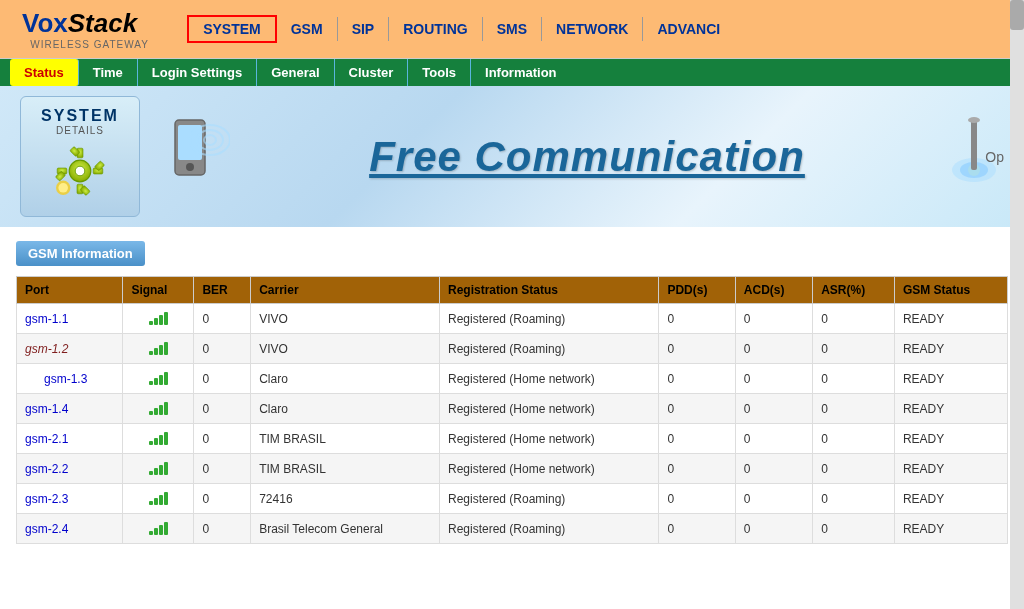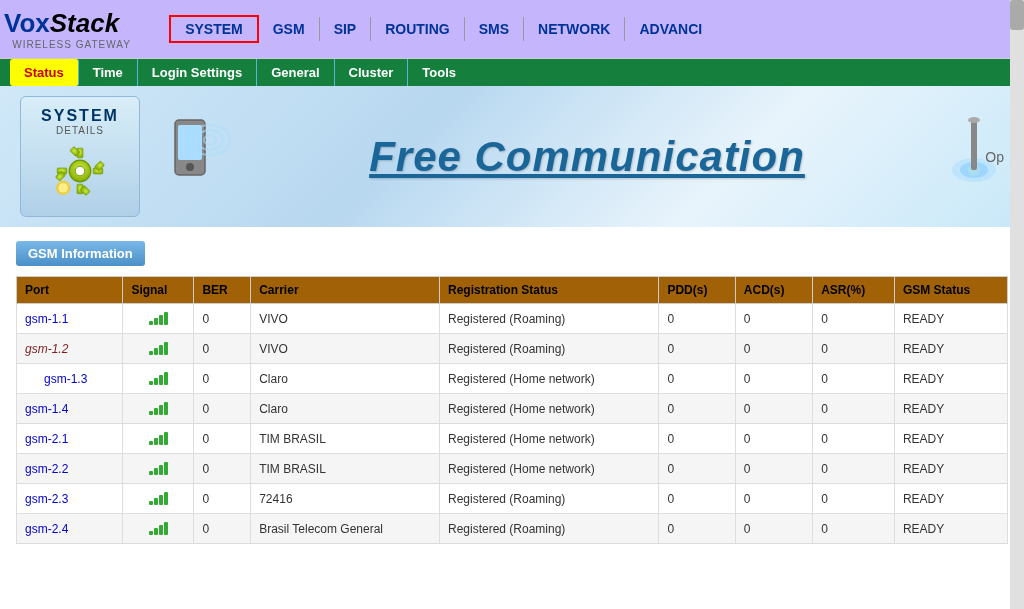--- a/index.html
+++ b/index.html
@@ -2,22 +2,22 @@
 <html><head>
   <meta charset="utf-8">
   <style>
     * { margin: 0; padding: 0; box-sizing: border-box; }
     body { font-family: Arial, sans-serif; font-size: 13px; background: #fff; width: 1024px; overflow-x: hidden; }
 
     
     #header {
       display: flex;
       align-items: center;
-      background: #c4b5fd;
-      padding: 8px 4px;
+      background: #fdba74;
+      padding: 8px 22px;
       border-bottom: 1px solid #ccc;
     }
     #logo {
       font-size: 26px;
       font-weight: bold;
       color: #003399;
       margin-right: 20px;
     }
     #logo span { color: #000; }
     #logo-sub {
@@ -216,20 +216,21 @@
   </div>
 </div>
 
 <div id="sub-nav">
   <a class="sub-nav-item active">Status</a>
   <a class="sub-nav-item">Time</a>
   <a class="sub-nav-item">Login Settings</a>
   <a class="sub-nav-item">General</a>
   <a class="sub-nav-item">Cluster</a>
   <a class="sub-nav-item">Tools</a>
+  <a class="sub-nav-item">Information</a>
 </div>
 
 <div id="banner">
   <div id="banner-left">
     <div class="sys-title">SYSTEM</div>
     <div class="sys-sub">DETAILS</div>
 
     <svg class="gear-icon" viewBox="0 0 100 100">
       <defs>
         <radialGradient id="gearGrad" cx="50%" cy="40%" r="60%">

